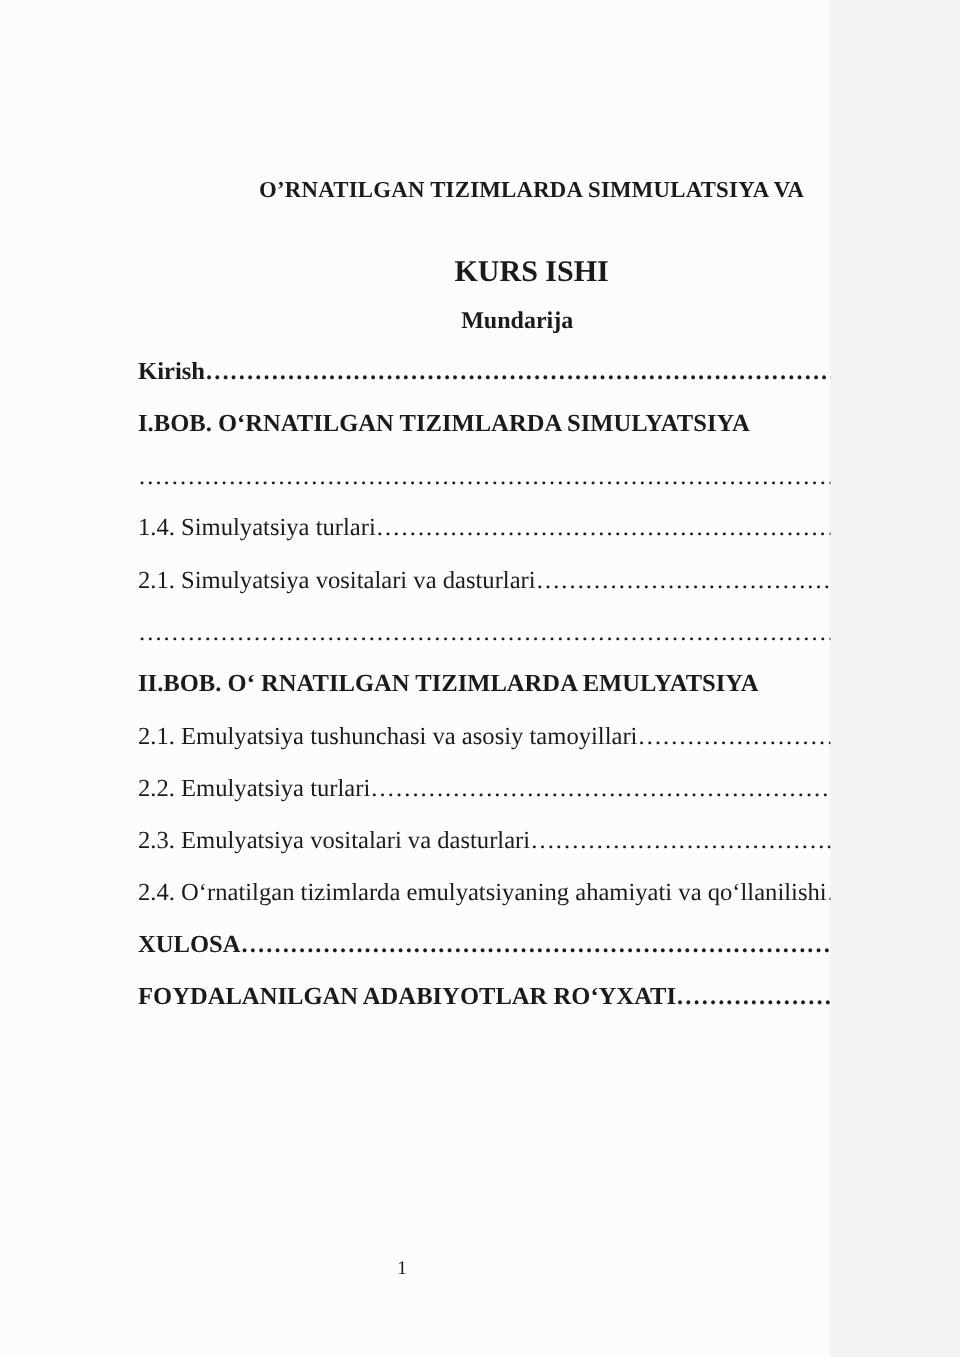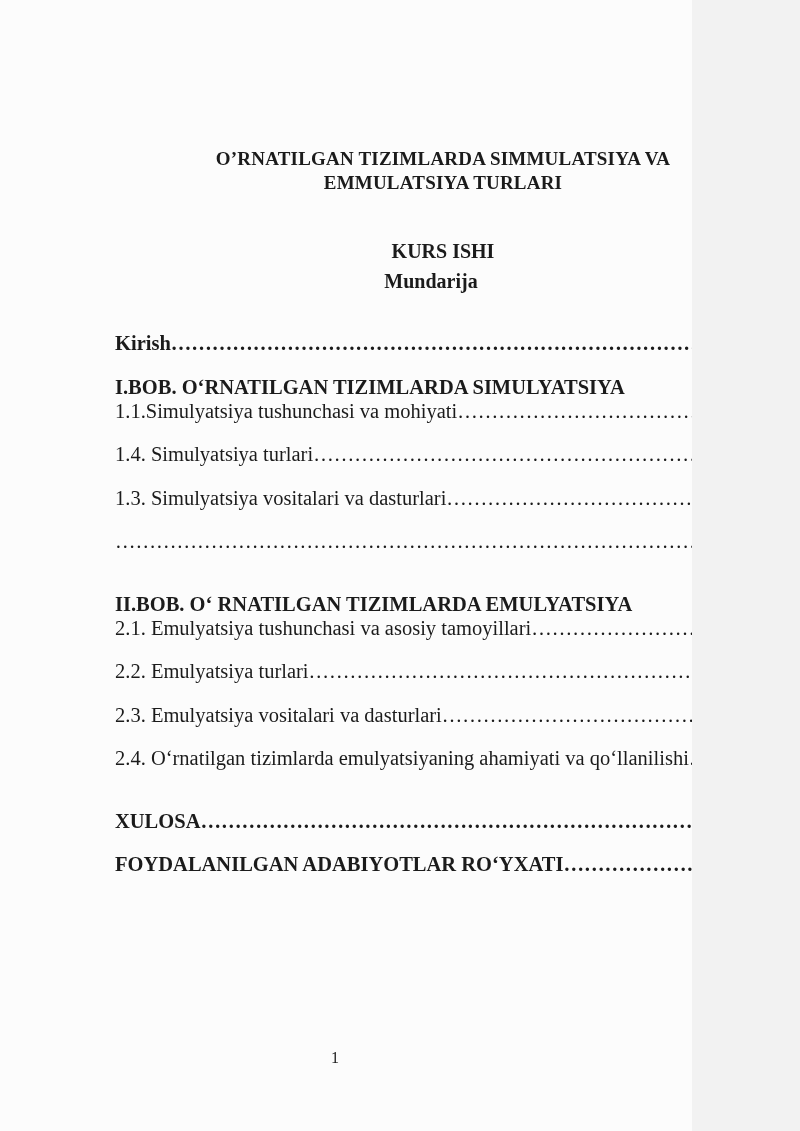--- a/index.html
+++ b/index.html
@@ -26,44 +26,44 @@
     text-align: center;
     font-weight: 700;
     font-size: 19px;
     line-height: 24px;
     padding-left: 36px;
     letter-spacing: 0.2px;
   }
   .kurs-ishi {
     text-align: center;
     font-weight: 700;
-    font-size: 20px;
+    font-size: 25px;
     line-height: 24px;
     margin-top: 44px;
     padding-left: 36px;
   }
   .mundarija {
     text-align: center;
     font-weight: 700;
     font-size: 20px;
     line-height: 24px;
-    margin-top: 6px;
+    margin-top: 16px;
     padding-left: 12px;
   }
   .toc {
     margin-top: 19px;
   }
   .toc-row {
     display: flex;
     align-items: baseline;
     height: 43.4px;
     font-size: 20.5px;
     line-height: 24px;
   }
-  .toc-row.bold { font-weight: 700; align-items: flex-end; }
+  .toc-row.bold { font-weight: 700; }
   .toc-label { flex: 0 0 auto; white-space: pre; }
   .toc-leader {
     flex: 1 1 auto;
     overflow: hidden;
     white-space: nowrap;
   }
   .toc-page { flex: 0 0 auto; white-space: pre; }
   .footer-page-num {
     position: absolute;
     left: 299px;
@@ -75,50 +75,48 @@
   }
 </style>
 </head>
 <body>
 
 <div class="page">
   <div class="content">
 
     <div class="doc-title">
       <div>O’RNATILGAN TIZIMLARDA SIMMULATSIYA VA</div>
-      <div>EMMULATSIYA TURLARI</div>
     </div>
 
     <div class="kurs-ishi">KURS ISHI</div>
 
     <div class="mundarija">Mundarija</div>
 
     <div class="toc">
         <div class="toc-row bold">
     <span class="toc-label">Kirish</span>
     <span class="toc-leader">………………………………………………………………………………………………………………………………………………</span>
     <span class="toc-page">3</span>
   </div>
         <div class="toc-row bold">
     <span class="toc-label">I.BOB. OʻRNATILGAN TIZIMLARDA SIMULYATSIYA</span>
     <span class="toc-leader"></span>
     <span class="toc-page"></span>
   </div>
         <div class="toc-row">
-    <span class="toc-label">1.1.Simulyatsiya tushunchasi va mohiyati</span>
     <span class="toc-leader">………………………………………………………………………………………………………………………………………………</span>
     <span class="toc-page"> 5</span>
   </div>
         <div class="toc-row">
     <span class="toc-label">1.4. Simulyatsiya turlari</span>
     <span class="toc-leader">………………………………………………………………………………………………………………………………………………</span>
     <span class="toc-page"> 9</span>
   </div>
         <div class="toc-row">
-    <span class="toc-label">1.3. Simulyatsiya vositalari va dasturlari</span>
+    <span class="toc-label">2.1. Simulyatsiya vositalari va dasturlari</span>
     <span class="toc-leader">………………………………………………………………………………………………………………………………………………</span>
     <span class="toc-page">12</span>
   </div>
         <div class="toc-row">
     <span class="toc-leader">………………………………………………………………………………………………………………………………………………</span>
     <span class="toc-page">14</span>
   </div>
         <div class="toc-row bold">
     <span class="toc-label">II.BOB. Oʻ RNATILGAN TIZIMLARDA EMULYATSIYA</span>
     <span class="toc-leader"></span>

